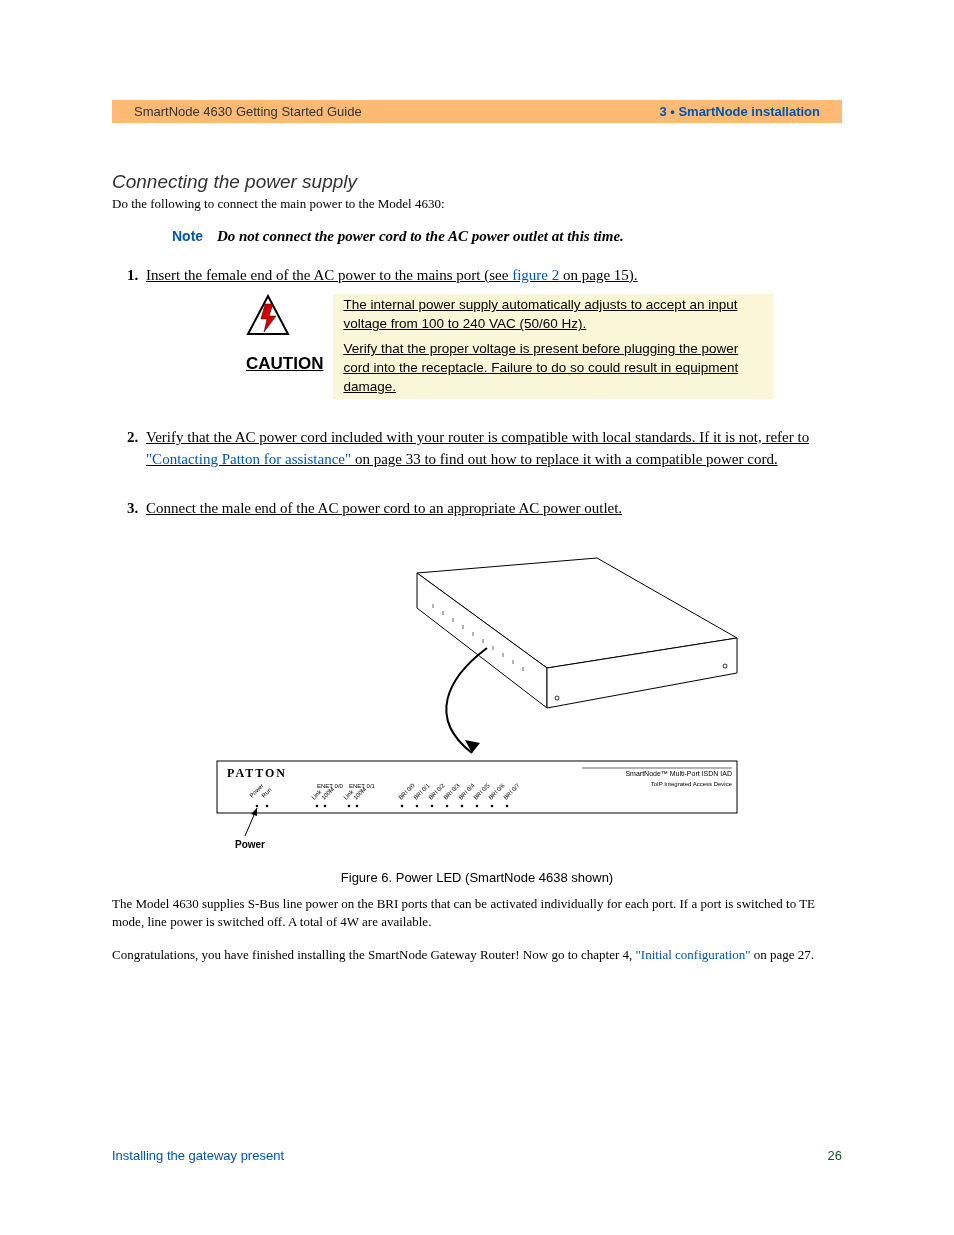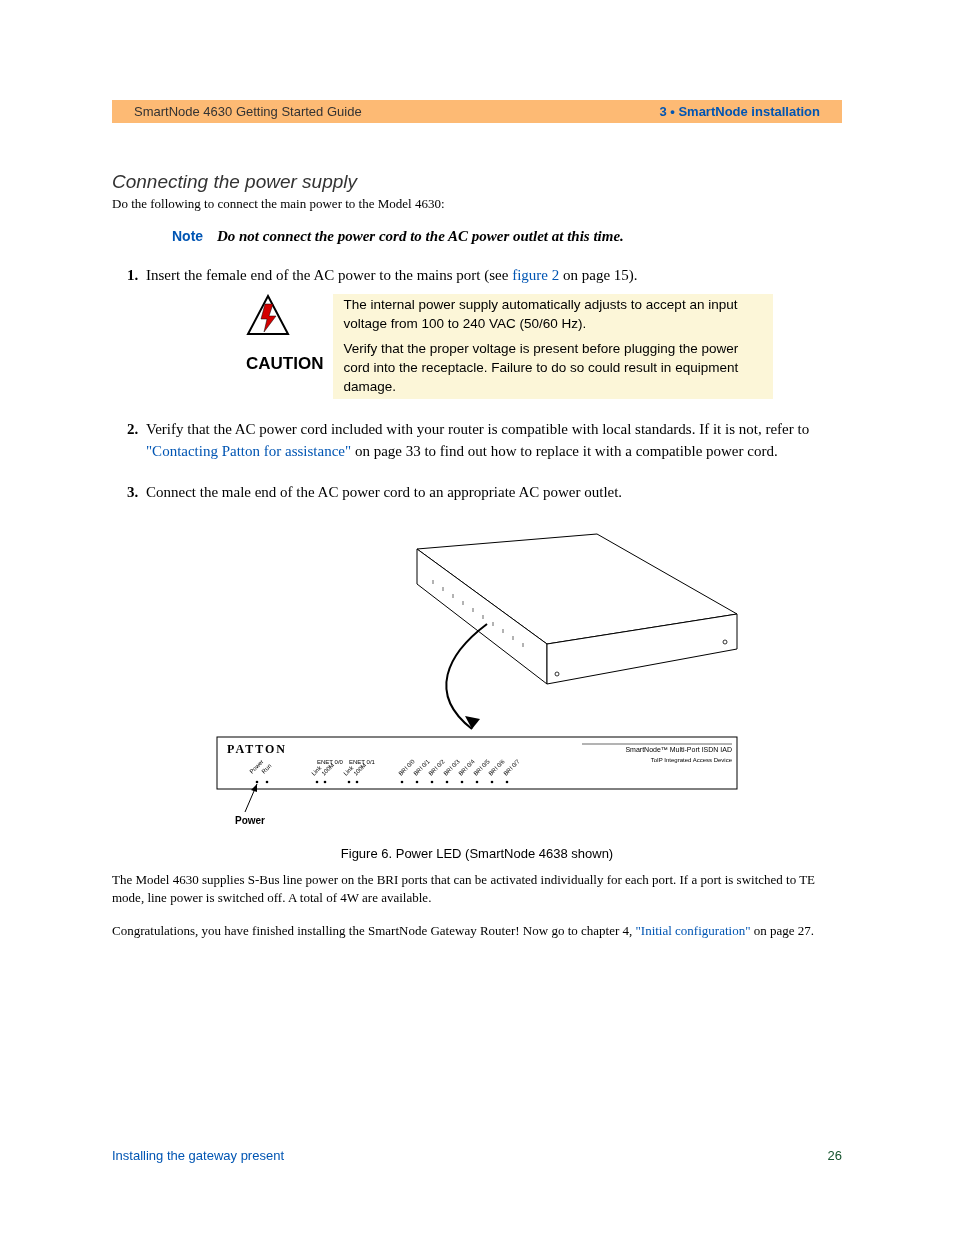--- a/index.html
+++ b/index.html
@@ -57,22 +57,23 @@
     font-style: italic;
     font-weight: bold;
   }
   ol.steps {
     margin: 0;
     padding: 0 0 0 30px;
     font-size: 15px;
     line-height: 1.45;
   }
   ol.steps > li {
-    margin-bottom: 20px;
+    margin-bottom: 28px;
     padding-left: 4px;
+    text-decoration: underline;
   }
   ol.steps > li::marker {
     font-weight: bold;
   }
   a.link { color: #0055b3; text-decoration: none; }
   .caution-block {
     display: flex;
     align-items: flex-start;
     margin: 8px 0 8px 100px;
   }

